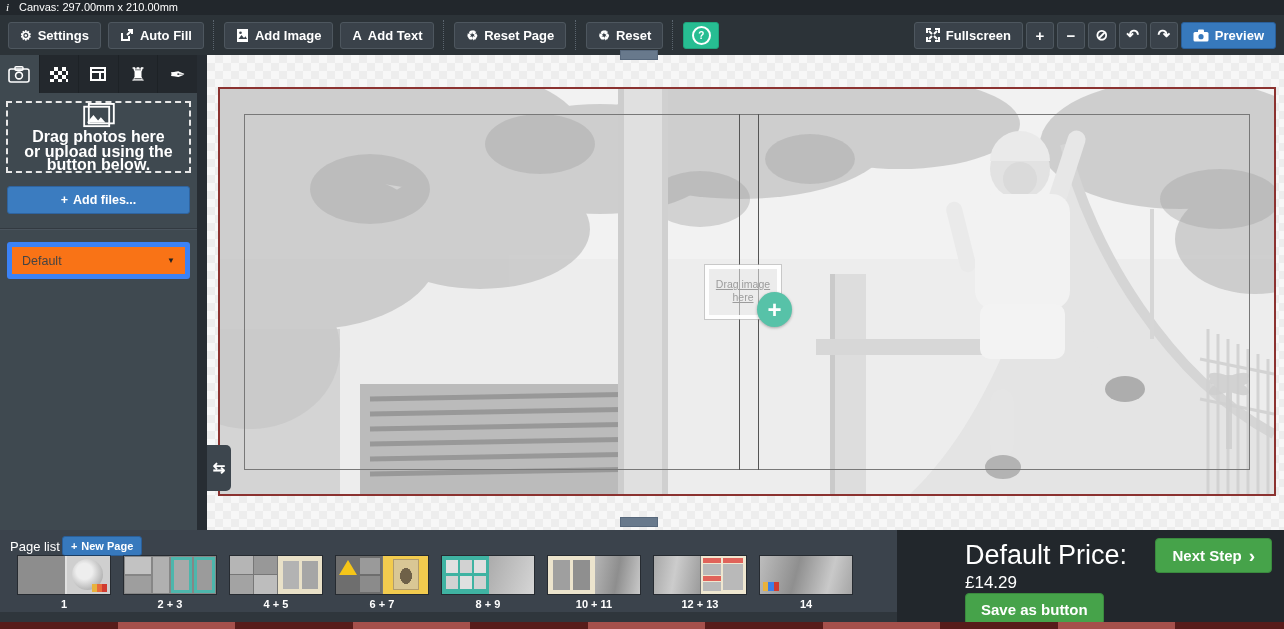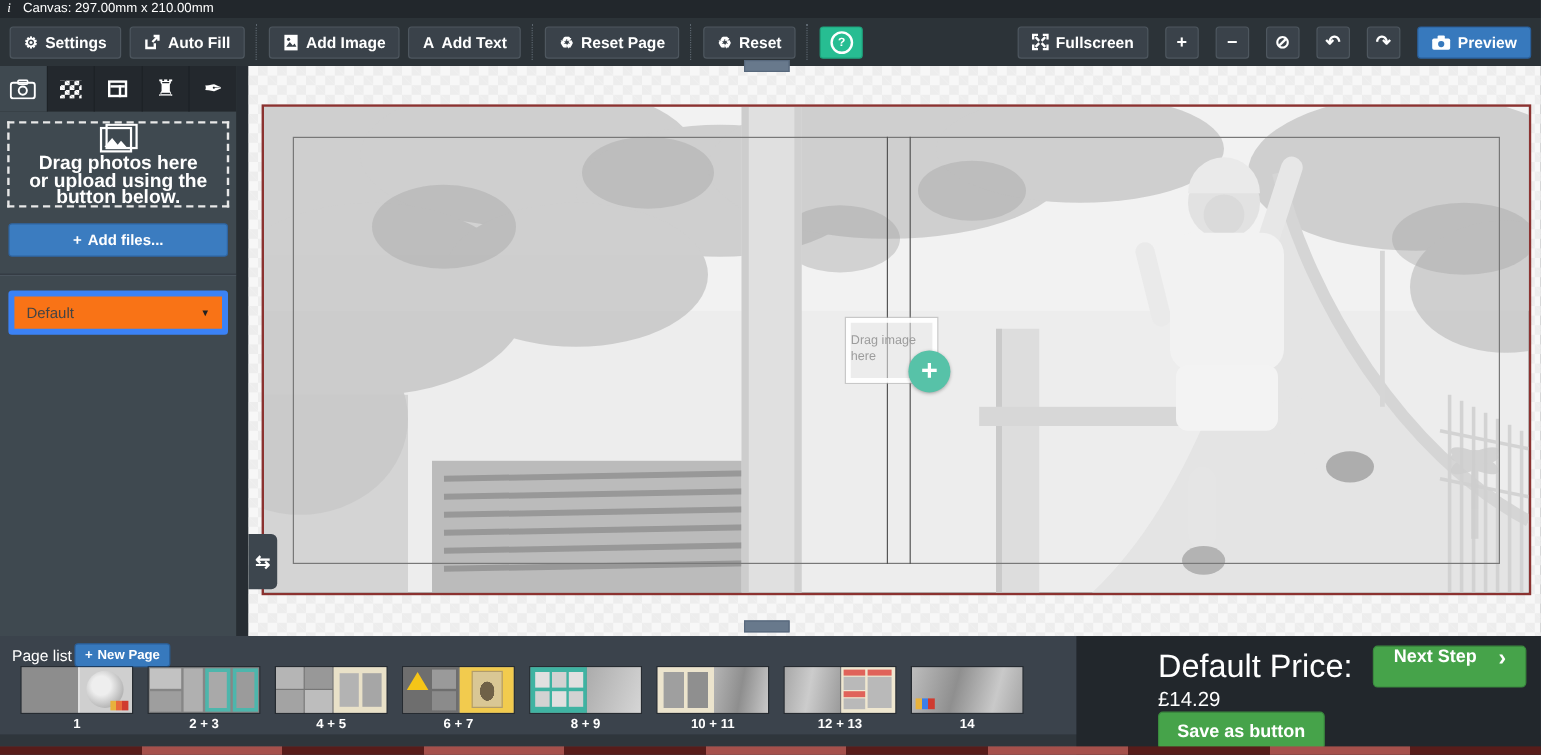--- a/index.html
+++ b/index.html
@@ -17,21 +17,21 @@
     display:flex;align-items:center;padding:0 8px;box-sizing:border-box;gap:7px;}
   .tbtn{height:27px;display:inline-flex;align-items:center;gap:6px;padding:0 11px;
     background:#3a424a;border:1px solid #4e575f;border-radius:3px;color:#fff;
     font-size:13px;font-weight:bold;box-sizing:border-box;white-space:nowrap;}
   .tbtn .glyph{font-weight:bold;}
   .sq{width:28px;padding:0;justify-content:center;font-size:15px;}
   .sep{width:1px;height:30px;border-left:1px dotted #5c666f;margin:0 2px;}
   .helpbtn{background:#27bd92;border-color:#1fa37c;width:36px;padding:0;justify-content:center;}
   .helpbtn .qm{width:15px;height:15px;border:2px solid #fff;border-radius:50%;display:flex;
     align-items:center;justify-content:center;font-size:10px;font-weight:bold;color:#fff;}
-  #tb-right{margin-left:auto;display:flex;gap:14px;}
+  #tb-right{margin-left:auto;display:flex;gap:3px;}
   .previewbtn{background:#3779bd;border-color:#2a5f99;}
   .icon-svg{display:block;}
   
   #sidebar{position:absolute;left:0;top:55px;width:197px;height:475px;background:#3f4950;}
   #tabstrip{height:38px;background:#23282d;display:flex;}
   .tab{flex:1;display:flex;align-items:center;justify-content:center;color:#fff;
     border-right:1px solid #1d2226;box-sizing:border-box;font-size:19px;}
   .tab:last-child{border-right:none;}
   .tab.active{background:#3f4950;}
   .checker-ic{width:18px;height:15px;background-image:
@@ -65,21 +65,21 @@
   #handle-bottom{top:462px;}
   #page{position:absolute;left:11px;top:32px;width:1054px;height:405px;
     border:2px solid #8b3230;box-shadow:inset 0 0 0 1px #4e4e4e;background:#e9e9e9;overflow:hidden;}
   #page svg{position:absolute;left:0;top:0;}
   .safe{position:absolute;left:24px;right:24px;top:25px;bottom:24px;border:1px solid #787878;}
   .fold{position:absolute;top:25px;bottom:24px;width:1px;background:#555;}
   #fold1{left:519px;} #fold2{left:538px;}
   #dragbox{position:absolute;left:485px;top:176px;width:76px;height:54px;box-sizing:border-box;
     border:4px solid rgba(255,255,255,.92);background:rgba(235,235,235,.55);
     box-shadow:0 0 0 1px rgba(175,175,175,.6);color:#9c9c9c;font-size:10.5px;
-    line-height:13px;padding-top:9px;}
+    text-align:center;line-height:13px;padding-top:9px;text-decoration:underline;}
   #addcircle{position:absolute;left:537px;top:203px;width:35px;height:35px;border-radius:50%;
     background:#57c2a8;color:#fff;font-size:24px;font-weight:bold;display:flex;align-items:center;
     justify-content:center;box-shadow:0 1px 3px rgba(0,0,0,.3);}
   #swaptab{position:absolute;left:0;top:390px;width:24px;height:46px;background:#3d464e;
     border-radius:0 5px 5px 0;display:flex;align-items:center;justify-content:center;
     color:#fff;font-size:15px;font-weight:bold;}
   
   #pagelist{position:absolute;left:0;top:530px;width:1284px;height:99px;background:#3b434c;}
   #pl-head{display:flex;align-items:center;gap:2px;padding:6px 0 0 10px;}
   #pl-title{color:#fff;font-size:13px;}
@@ -157,21 +157,21 @@
     background:linear-gradient(90deg,#e8b23c 0 33%,#3c7fe8 33% 66%,#d03b30 66%);}
   
   #pricepanel{position:absolute;left:897px;top:530px;width:387px;height:99px;background:#22272c;z-index:30;}
   #cp-title{position:absolute;left:68px;top:10px;color:#fff;font-size:27px;}
   #cp-price{position:absolute;left:68px;top:43px;color:#fff;font-size:17px;}
   #savebtn{position:absolute;left:68px;top:63px;height:30px;padding:0 15px;background:#46a34a;
     border:1px solid #3a8a3e;border-radius:4px;color:#fff;font-size:15px;font-weight:bold;
     display:flex;align-items:center;}
   #nextbtn{position:absolute;right:12px;top:8px;height:33px;padding:0 16px;background:#46a34a;
     border:1px solid #3a8a3e;border-radius:4px;color:#fff;font-size:15px;font-weight:bold;
-    display:flex;gap:18px;}
+    display:flex;align-items:center;gap:7px;}
   #nextbtn .chev{font-size:19px;font-weight:bold;line-height:1;}
 </style>
 </head>
 <body>
 
 <div id="infobar">
   <span class="i-ic">i</span>
   <span>Canvas: 297.00mm x 210.00mm</span>
 </div>
 

